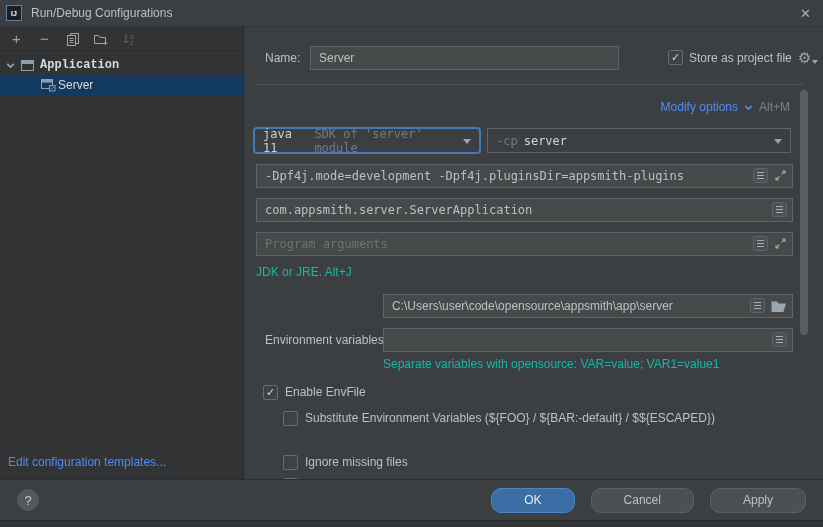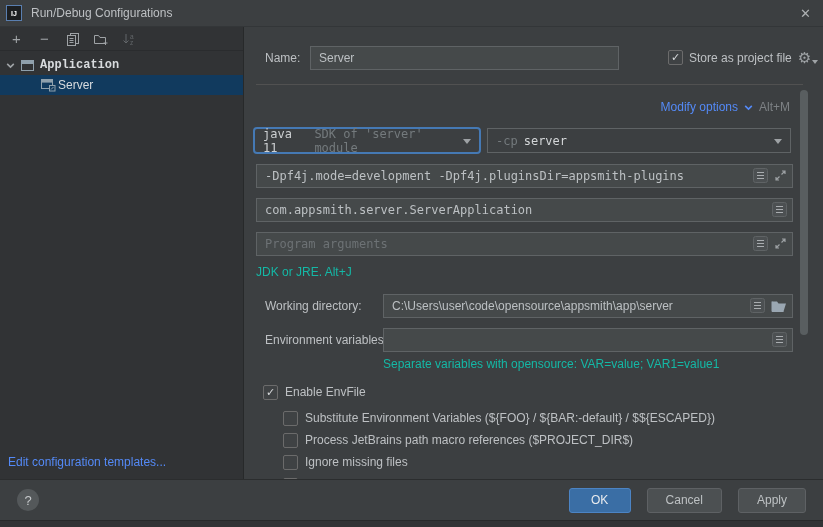--- a/index.html
+++ b/index.html
@@ -57,21 +57,21 @@
   .cb.checked::after{content:"✓";}
   .cbrow{position:absolute;display:flex;align-items:center;gap:7px;height:16px;}
   
   .vscroll{position:absolute;right:15px;top:63px;width:8px;height:245px;background:#595e60;border-radius:4px;}
   
   .footer{position:absolute;left:0;top:479px;right:0;height:41px;background:#3c3f41;
     border-top:1px solid #2b2d2e;display:flex;align-items:center;padding:0 17px;box-sizing:border-box;}
   .help-btn{width:22px;height:22px;border-radius:50%;background:#54585a;color:#c6c9cb;
     display:flex;align-items:center;justify-content:center;font-size:13px;}
   .btns{margin-left:auto;display:flex;gap:16px;}
-  .btn{box-sizing:border-box;height:25px;min-width:62px;padding:0 18px;border-radius:3px;
+  .btn{box-sizing:border-box;height:25px;min-width:62px;padding:0 32px;border-radius:10px;
     background:#4c5052;border:1px solid #5e6164;color:#bdc1c3;font-family:"Liberation Sans",sans-serif;
     font-size:12px;cursor:default;}
   .btn.primary{background:#3a6ea5;border-color:#4c84c4;color:#e9ebee;}
   .bottom-strip{position:absolute;left:0;top:520px;right:0;height:7px;background:#313335;border-top:1px solid #27292a;}
   .gearwrap{display:flex;align-items:flex-end;}
   .gear{color:#9fa3a6;font-size:15px;line-height:15px;}
   .gear-caret{width:0;height:0;border-left:3px solid transparent;border-right:3px solid transparent;
     border-top:4px solid #9fa3a6;margin-left:1px;margin-bottom:1px;}
 </style>
 </head>
@@ -221,21 +221,20 @@
         <span>
           <svg width="13" height="13" viewBox="0 0 13 13">
               <path d="M8 2h3v3M11 2L7.5 5.5M5 11H2V8M2 11l3.5-3.5" fill="none" stroke="#9da1a4" stroke-width="1.2"></path>
             </svg>
         </span>
       </span>
     </div>
 
     <div class="abs hint" style="left:12px;top:238px;">JDK or JRE. Alt+J</div>
 
-    <div class="abs lab" style="left:21px;top:267px;">Working directory:</div>
     <div class="field" style="left:139px;top:267px;width:410px;">
       <input class="txt" style="padding-right: 58px;" value="C:\Users\user\code\opensource\appsmith\app\server">
       <span class="ficons">
         <span>
           <svg width="15" height="15" viewBox="0 0 15 15">
               <rect x="0.5" y="0.5" width="14" height="14" rx="2" fill="#4c5052" stroke="#5f6365"></rect>
               <path d="M4 4.5h7M4 7.5h7M4 10.5h7" stroke="#a9adb0"></path>
             </svg>
         </span>
         <span>
@@ -261,24 +260,20 @@
     </div>
     <div class="abs hint" style="left:139px;top:330px;">Separate variables with opensource: VAR=value; VAR1=value1</div>
 
     <div class="cbrow" style="left:19px;top:357px;">
       <span class="cb checked"></span>
       <span>Enable EnvFile</span>
     </div>
     <div class="cbrow" style="left:39px;top:383px;">
       <span class="cb"></span>
       <span>Substitute Environment Variables (${FOO} / ${BAR:-default} / $${ESCAPED})</span>
-    </div>
-    <div class="cbrow" style="left:39px;top:405px;">
-      <span class="cb"></span>
-      <span>Process JetBrains path macro references ($PROJECT_DIR$)</span>
     </div>
     <div class="cbrow" style="left:39px;top:427px;">
       <span class="cb"></span>
       <span>Ignore missing files</span>
     </div>
     <div class="cbrow" style="left:39px;top:450px;">
       <span class="cb"></span>
       <span>Enable experimental integrations (e.g. Gradle) - apply and re-open dialog!</span>
     </div>
 

